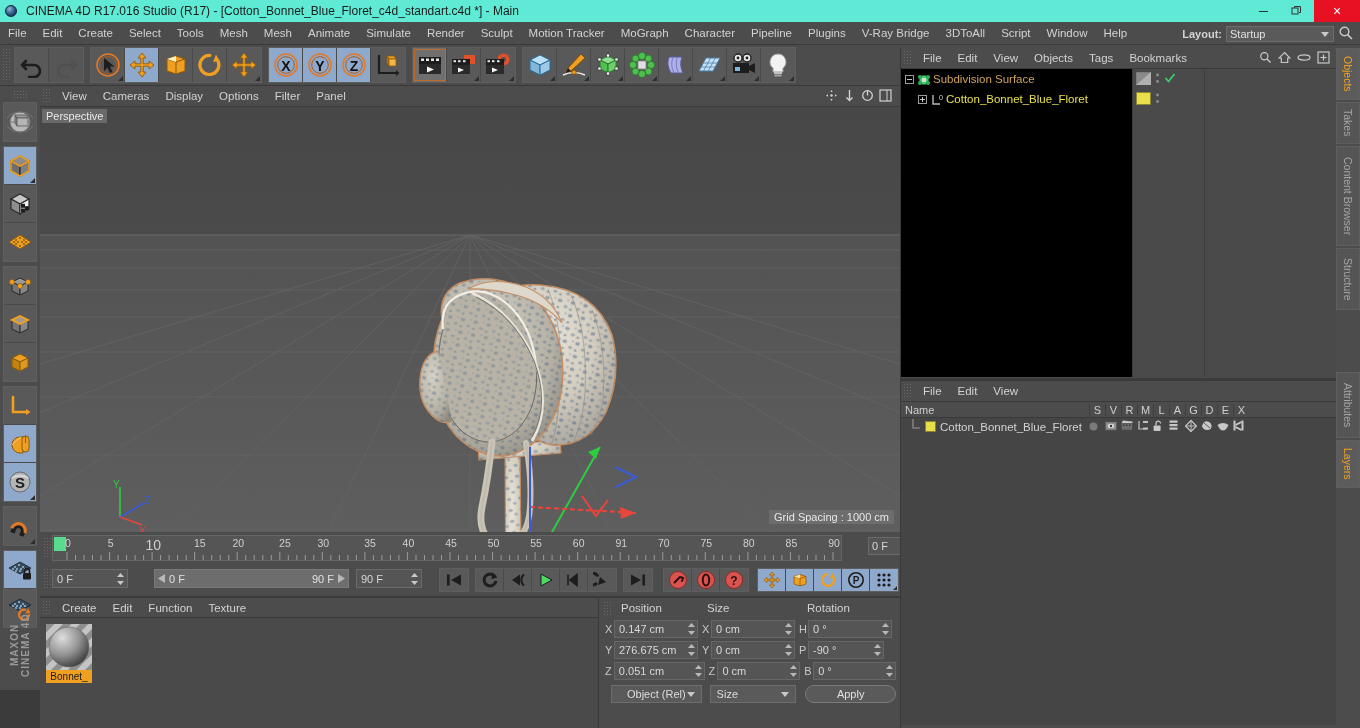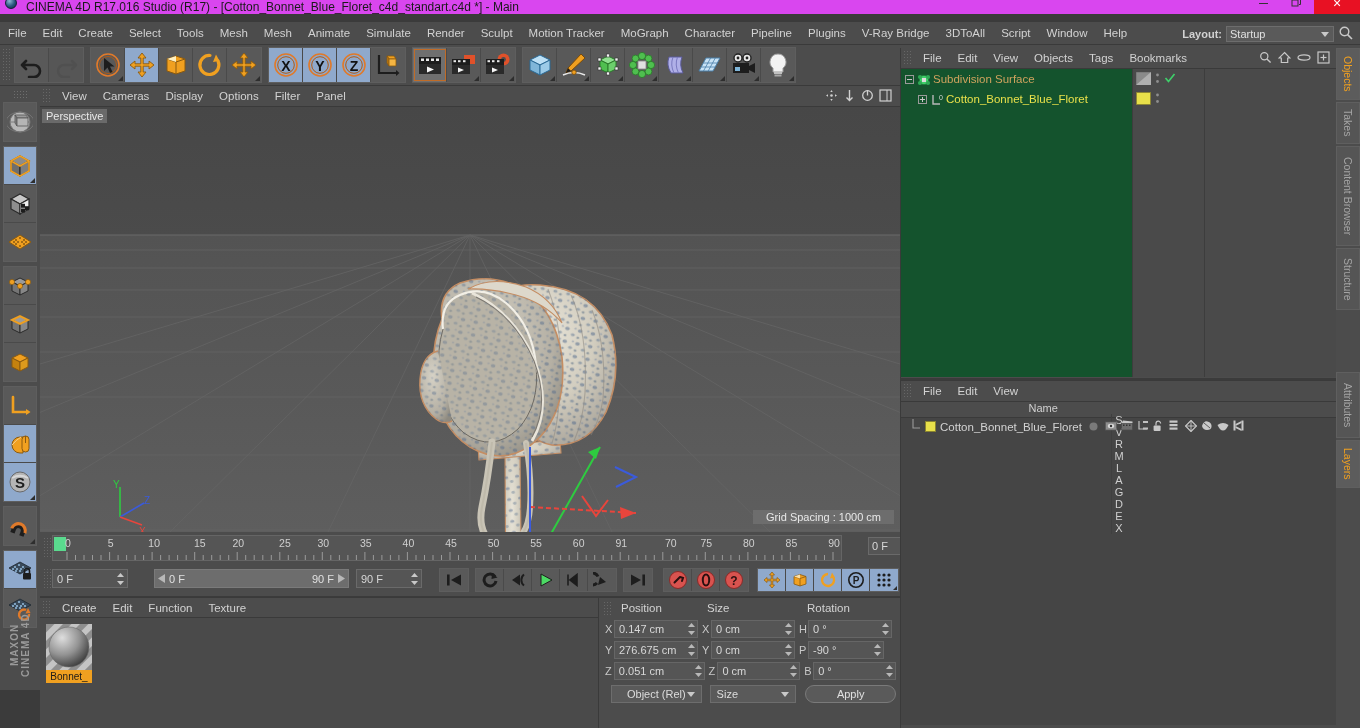--- a/index.html
+++ b/index.html
@@ -8,22 +8,22 @@
     width:1360px; height:728px; overflow:hidden;
     background:#3b3b3b;
     font-family:"Liberation Sans", sans-serif;
     font-size:11px; color:#c8c8c8;
     -webkit-font-smoothing:antialiased;
   }
   #app { position:relative; width:1360px; height:728px; }
 
   
   .titlebar{
-    position:absolute; left:0; top:0; width:1360px; height:14px;
-    background:#d946ef; display:flex; align-items:flex-end;
+    position:absolute; left:0; top:0; width:1360px; height:22px;
+    background:#5eead4; display:flex; align-items:center;
   }
   .tb-icon{ width:22px; height:22px; display:flex; align-items:center; justify-content:center; }
   .tb-icon .ball{
     width:12px; height:12px; border-radius:50%;
     background:radial-gradient(circle at 35% 30%, #8fb6d6 0%, #28557f 55%, #11283d 100%);
     border:1px solid #0e2236;
   }
   .tb-title{ font-size:12px; color:#1a1a1a; padding-left:4px; font-family:"Liberation Sans", sans-serif;}
   .tb-spacer{flex:1}
   .tb-btn{ width:34px; height:22px; display:flex; align-items:center; justify-content:center; color:#333; }
@@ -89,21 +89,21 @@
   
   .vpwrap{ position:absolute; left:40px; top:86px; width:860px; height:446px; background:#3b3b3b;}
   .vpheader{ height:21px; background:#4c4c4c; display:flex; align-items:center; border-bottom:1px solid #3a3a3a;}
   .vpheader .mi{ padding:0 8px; line-height:21px; font-size:11.5px; color:#d2d2d2;}
   .vph-icons{ margin-left:auto; display:flex; gap:5px; padding-right:8px; align-items:center;}
   .viewport{ position:relative; width:860px; height:425px; overflow:hidden;
      background:linear-gradient(180deg,#4a4a4a 0%,#515151 30%,#595959 100%);}
   .persp-label{ position:absolute; left:2px; top:2px; background:#6a6a6a; color:#e8e8e8;
      font-size:11px; padding:1px 4px; z-index:5; }
   .gridspace{ position:absolute; right:6px; bottom:8px; background:#6d6d6d; color:#e8e8e8;
-     font-size:11px; padding:1px 13px; z-index:5;}
+     font-size:11px; padding:1px 5px; z-index:5;}
   .vpsvg{ position:absolute; left:0; top:0;}
 
   
   .timeline{ position:absolute; left:40px; top:532px; width:860px; height:32px; background:#4c4c4c;}
   .tl-inner{ position:absolute; left:12px; top:3px; width:790px; height:26px; background:#555; border:1px solid #656565;}
   .tl-green{ position:absolute; left:1px; top:1px; width:12px; height:14px; background:#5ada8e;}
   .tl-field{ position:absolute; left:828px; top:5px; width:62px; height:18px; background:#555;
      border:1px solid #6a6a6a; color:#d8d8d8; font-size:11px; padding:2px 3px;}
   .spin{ position:absolute; right:3px; top:3px; width:7px; height:12px; }
 
@@ -148,38 +148,38 @@
      border-left:4px solid transparent;border-right:4px solid transparent;border-top:5px solid #c9c9c9;}
   .applybtn{ background:#5a5a5a; border:1px solid #7a7a7a; border-radius:9px; height:18px;
      color:#e0e0e0; font-size:11px; display:flex; align-items:center; justify-content:center;}
 
   
   .objmgr{ position:absolute; left:900px; top:48px; width:436px; height:330px; background:#4c4c4c;
     border-left:1px solid #3a3a3a;}
   .om-header{ height:21px; display:flex; align-items:center; border-bottom:1px solid #3a3a3a;}
   .om-header .mi{ padding:0 8px; line-height:21px; font-size:11.5px; color:#d2d2d2;}
   .om-icons{ margin-left:auto; display:flex; gap:6px; padding-right:6px; align-items:center;}
-  .om-body{ position:relative; height:308px; background:#14532d;}
+  .om-body{ position:relative; height:308px; background:#000000;}
   .om-col1{ position:absolute; left:0; top:0; width:232px; height:100%; border-right:1px solid #3d3d3d;}
   .om-col2{ position:absolute; left:232px; top:0; width:72px; height:100%; border-right:1px solid #3d3d3d; background:#4a4a4a;}
   .om-col3{ position:absolute; left:304px; top:0; width:132px; height:100%; background:#4a4a4a;}
   .omrow{ height:20px; display:flex; align-items:center; font-size:11.5px; white-space:nowrap;}
   .plusbox{ width:9px;height:9px;border:1px solid #9a9a9a; position:relative; flex:none;}
   .plusbox:before{content:"";position:absolute;left:1px;top:3px;width:5px;height:1px;background:#c8c8c8;}
   .plusbox:after{content:"";position:absolute;left:3px;top:1px;width:1px;height:5px;background:#c8c8c8;}
   .minusbox:after{display:none}
   .om-tag{ width:13px; height:13px; display:inline-block; }
 
   
   .laymgr{ position:absolute; left:900px; top:380px; width:436px; height:348px; background:#4c4c4c;
     border-left:1px solid #3a3a3a; border-top:1px solid #3a3a3a;}
   .lm-header{ height:21px; display:flex; align-items:center; border-bottom:1px solid #3a3a3a;}
   .lm-header .mi{ padding:0 8px; line-height:21px; font-size:11.5px; color:#d2d2d2;}
   .lm-cols{ height:16px; background:#4c4c4c; display:flex; align-items:center;
-     border-bottom:1px solid #3a3a3a; font-size:11px; color:#cfcfcf;flex-direction:column;}
+     border-bottom:1px solid #3a3a3a; font-size:11px; color:#cfcfcf;}
   .lm-cols .nm{ width:188px; padding-left:4px;}
   .lm-cols .cc{ width:16px; text-align:center; border-left:1px solid #3f3f3f;}
   .lm-row{ height:17px; display:flex; align-items:center; font-size:11.5px;}
   .lm-body{ background:#454545; height:307px;}
 
   
   .vtabs{ position:absolute; left:1336px; top:48px; width:24px; height:680px; background:#4c4c4c;}
   .vtab{ width:24px; background:#555; border:1px solid #5f5f5f; color:#a5a5a5;
     writing-mode:vertical-rl; text-orientation:mixed; font-size:10.5px;
     display:flex; align-items:center; justify-content:center; padding:4px 0; margin-bottom:2px;}
@@ -833,33 +833,33 @@
     <div class="tl-inner">
       <div class="tl-green"></div>
       <svg width="788" height="24" viewBox="0 0 788 24" style="position:absolute;left:0;top:0">
         <g stroke="#8c8c8c" stroke-width="1">
           
         </g>
       </svg>
       <div id="tl-labels" style="position:absolute;left:0;top:0;width:788px;height:15px">
           <div style="position: absolute; left: 5px; top: 1px; width: 20px; text-align: center; font-size: 10.5px; color: rgb(207, 207, 207);">0</div>
           <div style="position: absolute; left: 47.5556px; top: 1px; width: 20px; text-align: center; font-size: 10.5px; color: rgb(207, 207, 207);">5</div>
-          <div style="position: absolute; left: 95px; top: 1px; width: 20px; text-align: left; font-size: 11px; color: rgb(207, 207, 207);">10</div>
+          <div style="position: absolute; left: 88px; top: 1px; width: 20px; text-align: right; font-size: 14px; color: rgb(207, 207, 207);">10</div>
           <div style="position: absolute; left: 132.667px; top: 1px; width: 20px; text-align: right; font-size: 10.5px; color: rgb(207, 207, 207);">15</div>
           <div style="position: absolute; left: 175.222px; top: 1px; width: 20px; text-align: center; font-size: 10.5px; color: rgb(207, 207, 207);">20</div>
           <div style="position: absolute; left: 217.778px; top: 1px; width: 20px; text-align: right; font-size: 10.5px; color: rgb(207, 207, 207);">25</div>
           <div style="position: absolute; left: 260.333px; top: 1px; width: 20px; text-align: center; font-size: 10.5px; color: rgb(207, 207, 207);">30</div>
-          <div style="position: absolute; left: 302.889px; top: 1px; width: 20px; text-align: center; font-size: 10.5px; color: rgb(207, 207, 207);">35</div>
+          <div style="position: absolute; left: 302.889px; top: 1px; width: 20px; text-align: right; font-size: 10.5px; color: rgb(207, 207, 207);">35</div>
           <div style="position: absolute; left: 345.444px; top: 1px; width: 20px; text-align: center; font-size: 10.5px; color: rgb(207, 207, 207);">40</div>
           <div style="position: absolute; left: 388px; top: 1px; width: 20px; text-align: center; font-size: 10.5px; color: rgb(207, 207, 207);">45</div>
           <div style="position: absolute; left: 430.556px; top: 1px; width: 20px; text-align: center; font-size: 10.5px; color: rgb(207, 207, 207);">50</div>
           <div style="position: absolute; left: 473.111px; top: 1px; width: 20px; text-align: center; font-size: 10.5px; color: rgb(207, 207, 207);">55</div>
           <div style="position: absolute; left: 515.667px; top: 1px; width: 20px; text-align: center; font-size: 10.5px; color: rgb(207, 207, 207);">60</div>
           <div style="position: absolute; left: 558.222px; top: 1px; width: 20px; text-align: center; font-size: 10.5px; color: rgb(207, 207, 207);">91</div>
-          <div style="position: absolute; left: 600.778px; top: 1px; width: 20px; text-align: center; font-size: 10.5px; color: rgb(207, 207, 207); margin-left: 7px;">70</div>
+          <div style="position: absolute; left: 600.778px; top: 1px; width: 20px; text-align: center; font-size: 10.5px; color: rgb(207, 207, 207);">70</div>
           <div style="position: absolute; left: 643.333px; top: 1px; width: 20px; text-align: center; font-size: 10.5px; color: rgb(207, 207, 207);">75</div>
           <div style="position: absolute; left: 685.889px; top: 1px; width: 20px; text-align: center; font-size: 10.5px; color: rgb(207, 207, 207);">80</div>
           <div style="position: absolute; left: 728.444px; top: 1px; width: 20px; text-align: center; font-size: 10.5px; color: rgb(207, 207, 207);">85</div>
           <div style="position: absolute; left: 771px; top: 1px; width: 20px; text-align: center; font-size: 10.5px; color: rgb(207, 207, 207);">90</div>
         </div>
       <div id="tl-ticks" style="position:absolute;left:0;top:15px;width:788px;height:10px"><svg width="786" height="10" viewBox="0 0 786 10">
             <line x1="14.0" y1="1" x2="14.0" y2="9" stroke="#9a9a9a" stroke-width="1"></line>
             <line x1="22.5" y1="4" x2="22.5" y2="9" stroke="#9a9a9a" stroke-width="1"></line>
             <line x1="31.0" y1="4" x2="31.0" y2="9" stroke="#9a9a9a" stroke-width="1"></line>
             <line x1="39.5" y1="4" x2="39.5" y2="9" stroke="#9a9a9a" stroke-width="1"></line>

